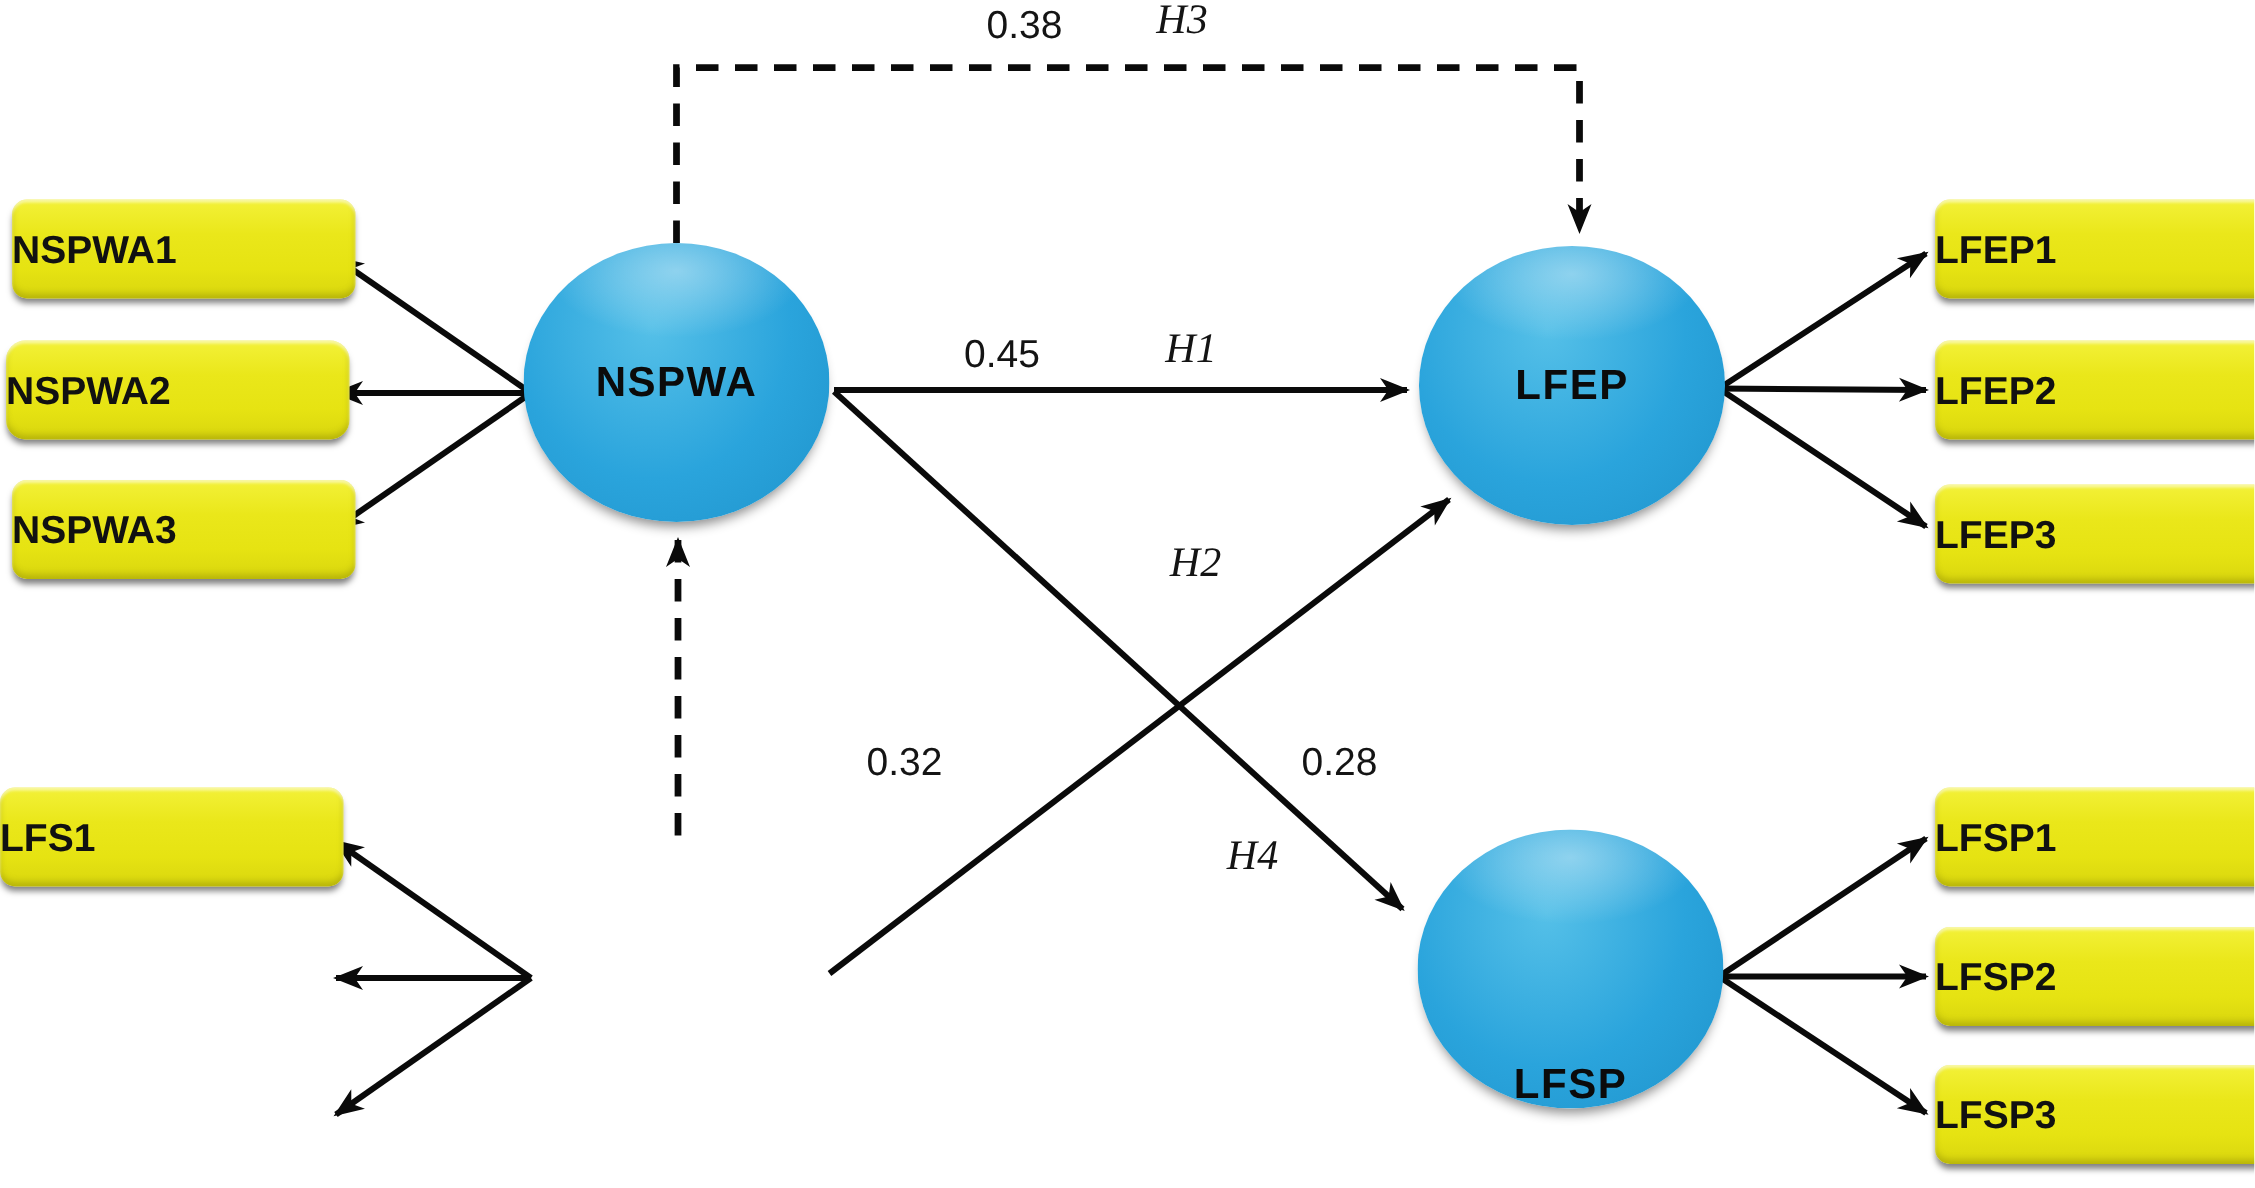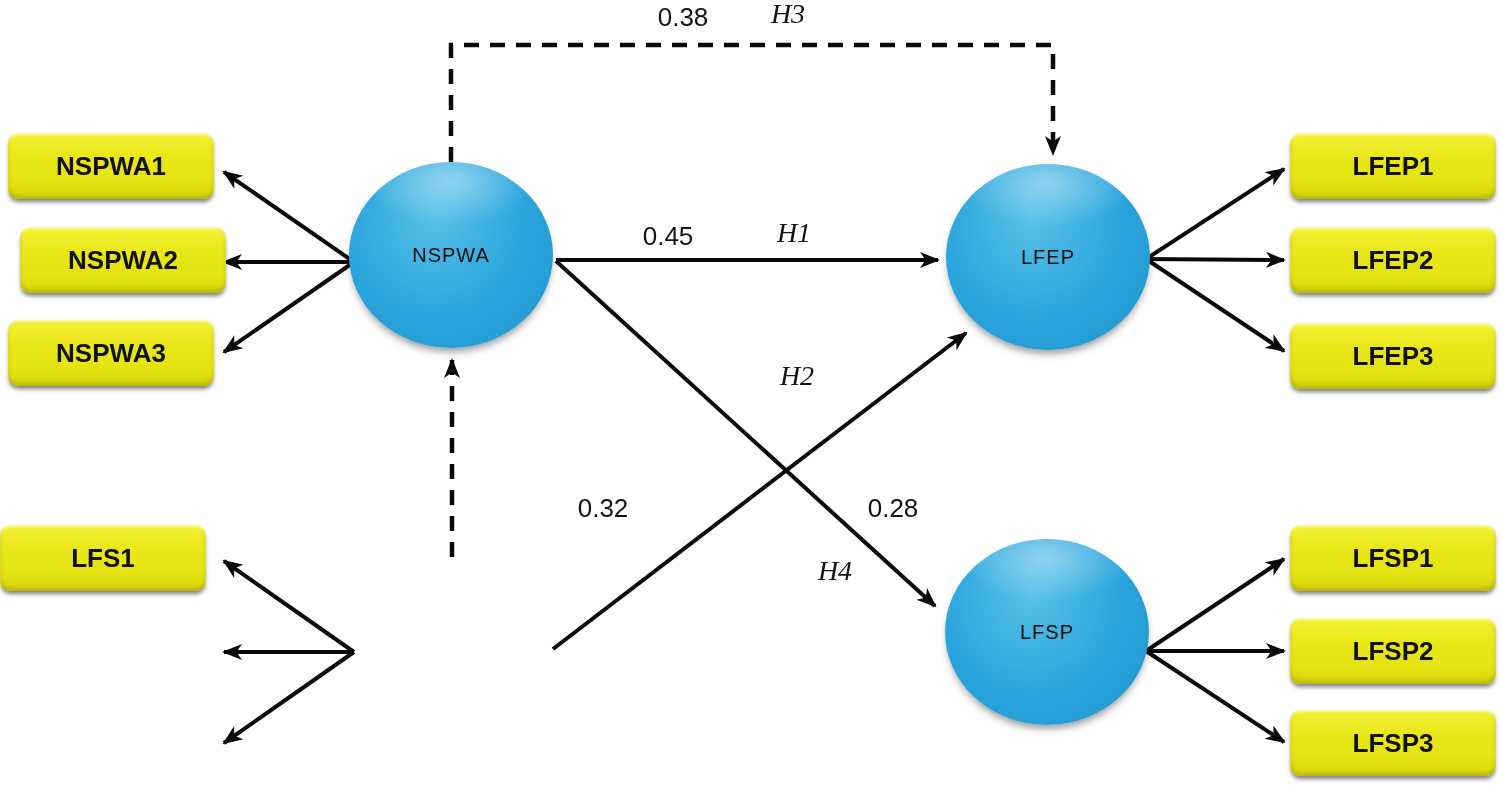--- a/index.html
+++ b/index.html
@@ -12,40 +12,40 @@
   
   .latent{
     position:absolute;width:204px;height:186px;border-radius:50%;
     background:
       radial-gradient(ellipse 70% 40% at 50% 10%, rgba(255,255,255,0.40), rgba(255,255,255,0) 60%),
       radial-gradient(ellipse at 42% 30%, #55c0e8 0%, #2aa4dc 55%, #1f93cb 100%);
     box-shadow:0 6px 8px -3px rgba(0,0,0,0.45);
     display:flex;align-items:center;justify-content:center;
   }
   .latent .lv-label{
-    font-size:20px;font-weight:normal;color:#0b0b0b;letter-spacing:1px;
+    font-size:28px;font-weight:bold;color:#0b0b0b;letter-spacing:1px;
   }
   #lv-nspwa{left:349px;top:162px;}
   #lv-lfep{left:946px;top:164px;}
   #lv-lfs{left:349px;top:559px;}
-  #lv-lfsp{left:945px;top:539px;}
+  #lv-lfsp{left:945px;top:553px;align-items:flex-end;}
 
   
   .indicator{
-    position:absolute;width:206px;height:66px;border-radius:10px;
+    position:absolute;width:229px;height:66px;border-radius:10px;
     background:linear-gradient(180deg,#f3f138 0%,#eae71a 35%,#e6e312 70%,#d9d60e 100%);
     box-shadow:0 4px 4px -1px rgba(0,0,0,0.5),
                inset 0 2px 2px rgba(255,255,255,0.55),
                inset 0 -3px 4px rgba(120,118,0,0.35);
-    display:flex;align-items:center;justify-content:center;
+    display:flex;align-items:center;justify-content:flex-start;
   }
   .indicator .ind-label{font-size:26px;font-weight:bold;color:#111;}
   
   #ind-nspwa1{left:8px;top:133px;}
-  #ind-nspwa2{left:20px;top:227px;}
+  #ind-nspwa2{left:4px;top:227px;border-radius:13px;}
   #ind-nspwa3{left:8px;top:320px;}
   #ind-lfs1{left:0;top:525px;}
   #ind-lfs2{left:8px;top:619px;}
   #ind-lfs3{left:8px;top:712px;}
   
   #ind-lfep1{left:1290px;top:133px;}
   #ind-lfep2{left:1290px;top:227px;}
   #ind-lfep3{left:1290px;top:323px;}
   #ind-lfsp1{left:1290px;top:525px;}
   #ind-lfsp2{left:1290px;top:618px;}

